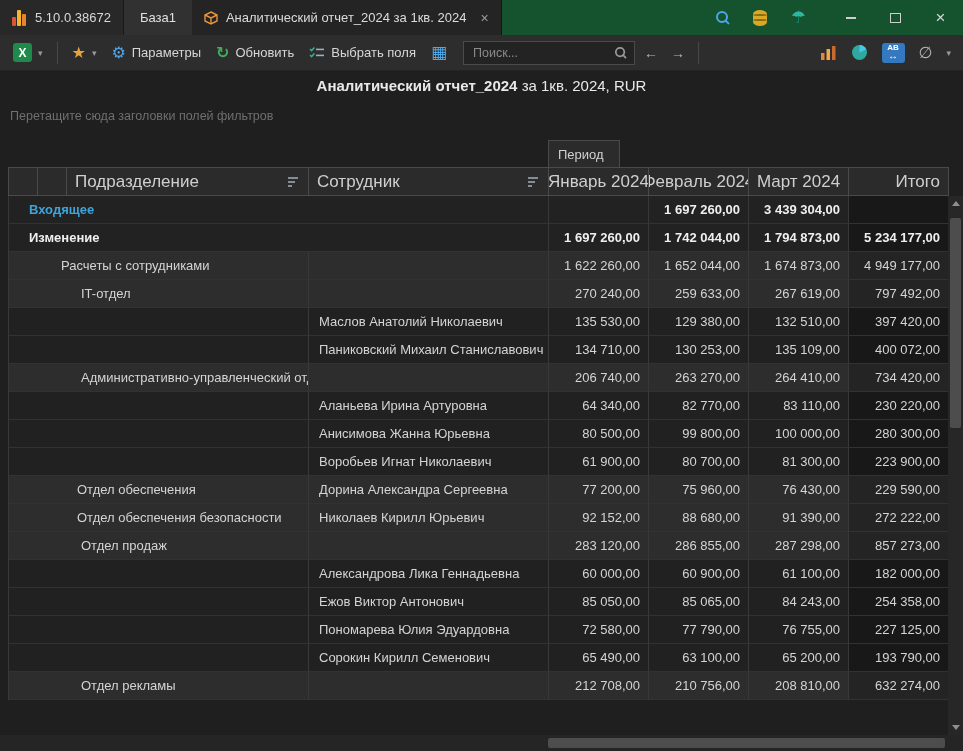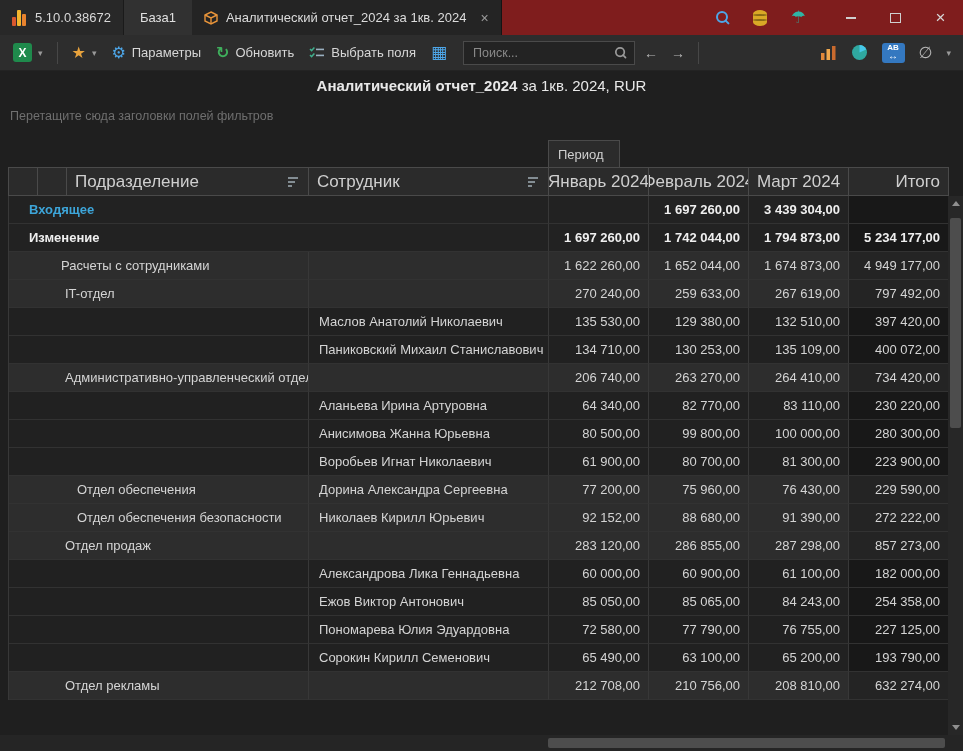--- a/index.html
+++ b/index.html
@@ -2,21 +2,21 @@
 <html><head>
 <meta charset="utf-8">
 <style>
   html,body { margin:0; padding:0; background:#111; }
   .app {
     position:relative; width:963px; height:751px; background:#1f1f1f; overflow:hidden;
     font-family:"Liberation Sans","DejaVu Sans",sans-serif; color:#d4d4d4;
     -webkit-font-smoothing:antialiased;
   }
   
-  .titlebar { position:absolute; top:0; left:0; right:0; height:35px; background:#7f1d1d; display:flex; align-items:stretch; }
+  .titlebar { position:absolute; top:0; left:0; right:0; height:35px; background:#14532d; display:flex; align-items:stretch; }
   .tb-seg { display:flex; align-items:center; gap:9px; padding:0 12px; background:#282828; }
   .app-logo { display:flex; align-items:flex-end; gap:1px; height:16px; }
   .app-logo i { display:block; width:4px; border-radius:1px; }
   .app-logo i:nth-child(1){ height:9px; background:#d9572e; }
   .app-logo i:nth-child(2){ height:16px; background:#f3b62e; }
   .app-logo i:nth-child(3){ height:12px; background:#e8832e; }
   .version { font-size:13px; color:#d8d8d8; }
   .tab-base { display:flex; align-items:center; padding:0 16px; background:#313131; border-left:1px solid #1a1a1a; font-size:13px; color:#e0e0e0; }
   .doc-tab { display:flex; align-items:center; gap:8px; padding:0 12px; background:#242424; border-right:1px solid #141414; font-size:13px; color:#dcdcdc;text-align:center; }
   .doc-tab .tclose { color:#9a9a9a; font-size:14px; margin-left:6px; }
@@ -77,21 +77,21 @@
   .dept-cell { width:300px; }
   .emp-cell { width:240px; padding-left:10px; }
   .val { width:100px; justify-content:flex-end; padding-right:8px; }
   .val.total { background:#181818; }
   .trow.grp .cell { background:#2d2d2d; }
   .trow.grp .val.total { background:#242424; }
   .trow.span .cell { background:#222222; }
   .trow.span .val.total { background:#181818; }
   .trow.bold .cell { font-weight:700; color:#efefef; }
   .trow.accent .span-label { color:#3da5d9; }
-  .lvl1 { padding-left:20px; } .lvl2 { padding-left:52px; } .lvl2x { padding-left:68px; } .lvl3 { padding-left:56px; }
+  .lvl1 { padding-left:20px; } .lvl2 { padding-left:52px; } .lvl2x { padding-left:68px; } .lvl3 { padding-left:72px; }
   
   .vscroll { position:absolute; right:0; top:196px; width:15px; height:539px; background:#272727; }
   .varrow { position:absolute; left:0; width:15px; height:15px; display:flex; align-items:center; justify-content:center; }
   .varrow.up { top:0; } .varrow.down { bottom:0; }
   .tri-up { width:0; height:0; border-left:4px solid transparent; border-right:4px solid transparent; border-bottom:5px solid #8f8f8f; }
   .tri-down { width:0; height:0; border-left:4px solid transparent; border-right:4px solid transparent; border-top:5px solid #8f8f8f; }
   .vthumb { position:absolute; top:22px; left:2px; width:11px; height:210px; background:#4d4d4d; border-radius:2px; }
   .hscroll { position:absolute; left:0; bottom:0; width:963px; height:16px; background:#252525; }
   .hthumb { position:absolute; left:548px; top:3px; width:397px; height:10px; background:#4d4d4d; border-radius:2px; }
 </style>

